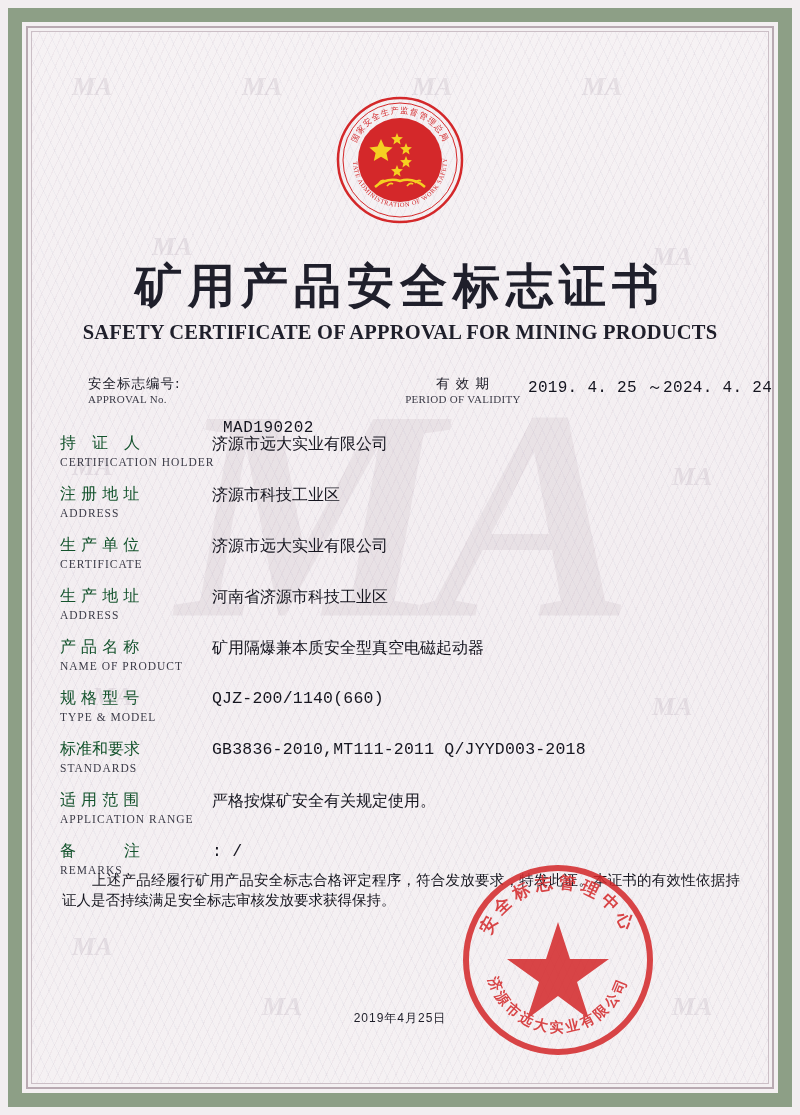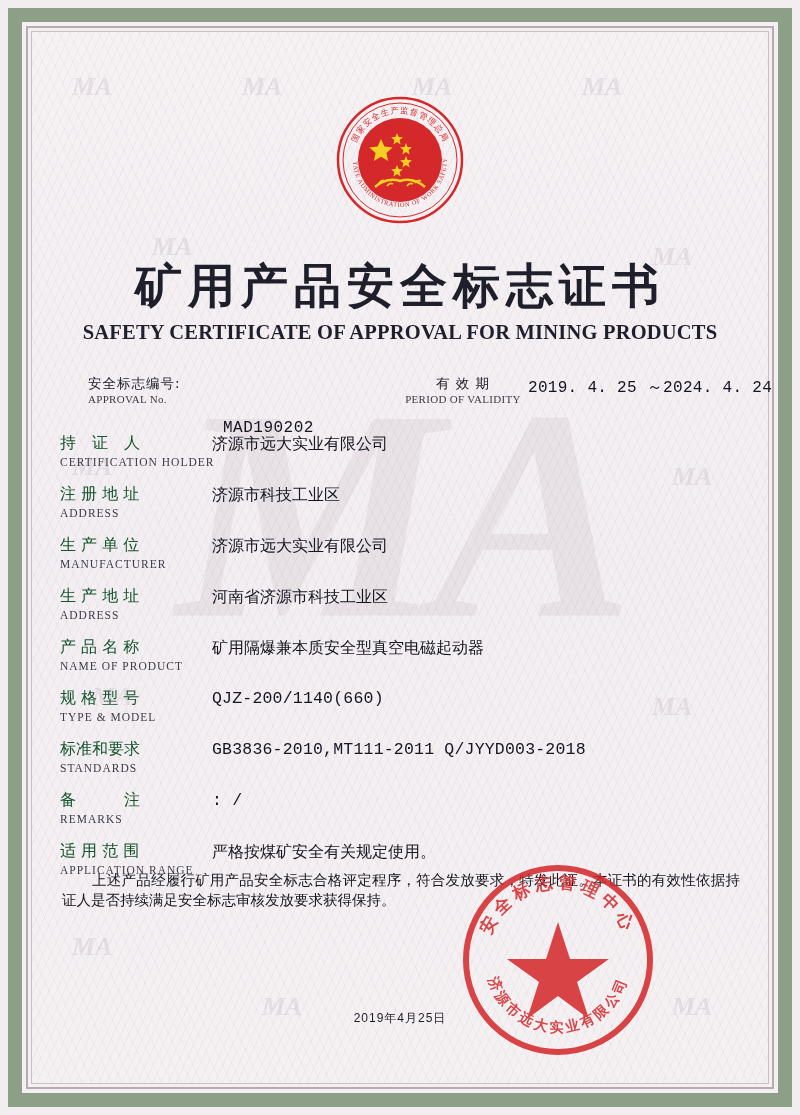--- a/index.html
+++ b/index.html
@@ -368,21 +368,21 @@
         <div class="f-en">CERTIFICATION HOLDER</div>
         <div class="f-val">济源市远大实业有限公司</div>
       </div>
       <div class="field">
         <div class="f-cn">注 册 地 址</div>
         <div class="f-en">ADDRESS</div>
         <div class="f-val">济源市科技工业区</div>
       </div>
       <div class="field">
         <div class="f-cn">生 产 单 位</div>
-        <div class="f-en">MANUFACTURER</div>
+        <div class="f-en">CERTIFICATE</div>
         <div class="f-val">济源市远大实业有限公司</div>
       </div>
       <div class="field">
         <div class="f-cn">生 产 地 址</div>
         <div class="f-en">ADDRESS</div>
         <div class="f-val">河南省济源市科技工业区</div>
       </div>
       <div class="field">
         <div class="f-cn">产 品 名 称</div>
         <div class="f-en">NAME OF PRODUCT</div>
@@ -392,28 +392,28 @@
         <div class="f-cn">规 格 型 号</div>
         <div class="f-en">TYPE &amp; MODEL</div>
         <div class="f-val mono">QJZ-200/1140(660)</div>
       </div>
       <div class="field">
         <div class="f-cn">标准和要求</div>
         <div class="f-en">STANDARDS</div>
         <div class="f-val mono">GB3836-2010,MT111-2011 Q/JYYD003-2018</div>
       </div>
       <div class="field">
+        <div class="f-cn">适 用 范 围</div>
+        <div class="f-en">APPLICATION RANGE</div>
+        <div class="f-val">严格按煤矿安全有关规定使用。</div>
+      </div>
+      <div class="field">
         <div class="f-cn">备　　　注</div>
         <div class="f-en">REMARKS</div>
         <div class="f-val mono">: /</div>
-      </div>
-      <div class="field">
-        <div class="f-cn">适 用 范 围</div>
-        <div class="f-en">APPLICATION RANGE</div>
-        <div class="f-val">严格按煤矿安全有关规定使用。</div>
       </div>
     </div>
 
     <div class="statement">上述产品经履行矿用产品安全标志合格评定程序，符合发放要求，特发此证。本证书的有效性依据持证人是否持续满足安全标志审核发放要求获得保持。</div>
 
 
     <div class="issue-date">2019年4月25日</div>
 
     <svg class="seal" viewBox="0 0 200 200">
       <circle cx="100" cy="100" r="92" fill="none" stroke="#d4282a" stroke-width="6"></circle>

